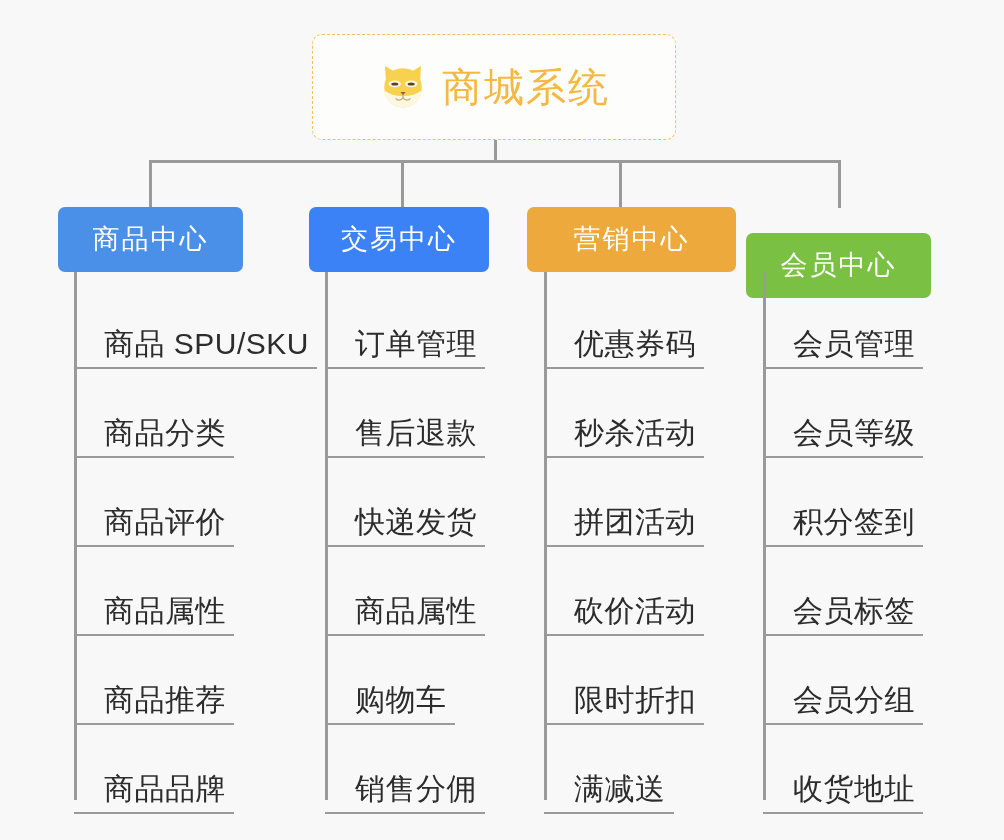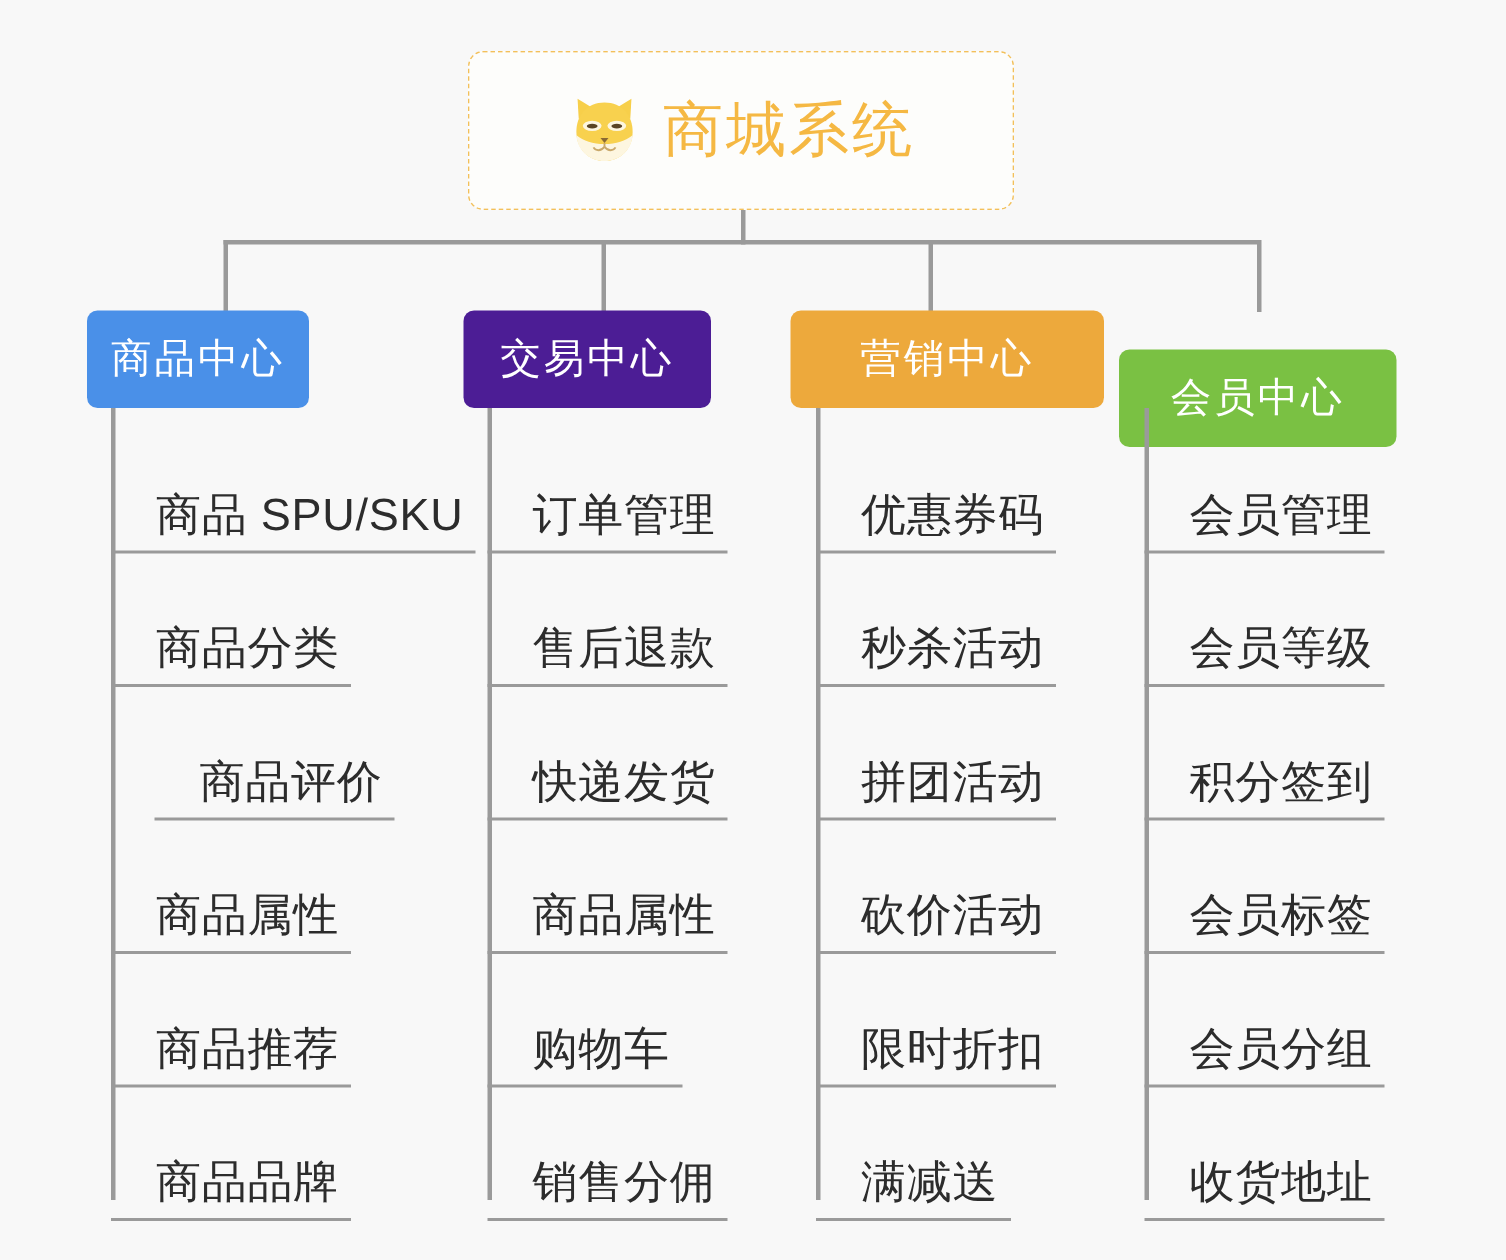--- a/index.html
+++ b/index.html
@@ -143,46 +143,46 @@
   </div>
 
   <div class="bus-v" style="left:494px; top:140px; height:23px;"></div>
   <div class="bus-h" style="left:149px; top:160px; width:691px;"></div>
 
   <div class="bus-v" style="left:149px; top:160px; height:48px;"></div>
   <div class="bus-v" style="left:401px; top:160px; height:48px;"></div>
   <div class="bus-v" style="left:619px; top:160px; height:48px;"></div>
   <div class="bus-v" style="left:838px; top:160px; height:48px;"></div>
 
-  <div class="branch" style="left:58px; width:148px; background:#4a90e8;">
+  <div class="branch" style="left:58px; width:185px; background:#4a90e8;">
     <span class="branch-label">商品中心</span>
   </div>
   <div class="leaf-col" style="left:74px; height:528px;">
     <div class="leaf-stem" style="height:528px;"></div>
     <div class="leaf-item" style="top:14px;">
       <div class="leaf-inner"><span class="leaf-label">商品 SPU/SKU</span></div>
     </div>
     <div class="leaf-item" style="top:103px;">
       <div class="leaf-inner"><span class="leaf-label">商品分类</span></div>
     </div>
-    <div class="leaf-item" style="top:192px;padding-left:29px;">
+    <div class="leaf-item" style="top:192px;">
       <div class="leaf-inner"><span class="leaf-label">商品评价</span></div>
     </div>
     <div class="leaf-item" style="top:281px;">
       <div class="leaf-inner"><span class="leaf-label">商品属性</span></div>
     </div>
     <div class="leaf-item" style="top:370px;">
       <div class="leaf-inner"><span class="leaf-label">商品推荐</span></div>
     </div>
     <div class="leaf-item" style="top:459px;">
       <div class="leaf-inner"><span class="leaf-label">商品品牌</span></div>
     </div>
   </div>
 
-  <div class="branch" style="left:309px; width:165px; background:#4c1d95;">
+  <div class="branch" style="left:309px; width:180px; background:#3b82f6;">
     <span class="branch-label">交易中心</span>
   </div>
   <div class="leaf-col" style="left:325px; height:528px;">
     <div class="leaf-stem" style="height:528px;"></div>
     <div class="leaf-item" style="top:14px;">
       <div class="leaf-inner"><span class="leaf-label">订单管理</span></div>
     </div>
     <div class="leaf-item" style="top:103px;">
       <div class="leaf-inner"><span class="leaf-label">售后退款</span></div>
     </div>

